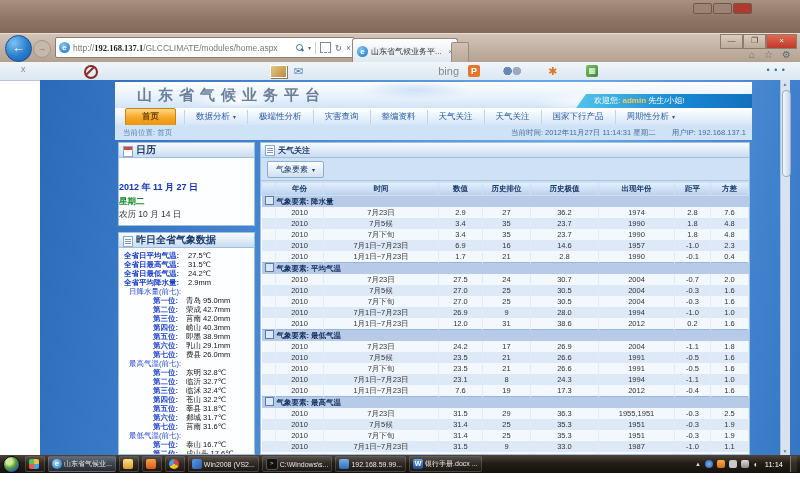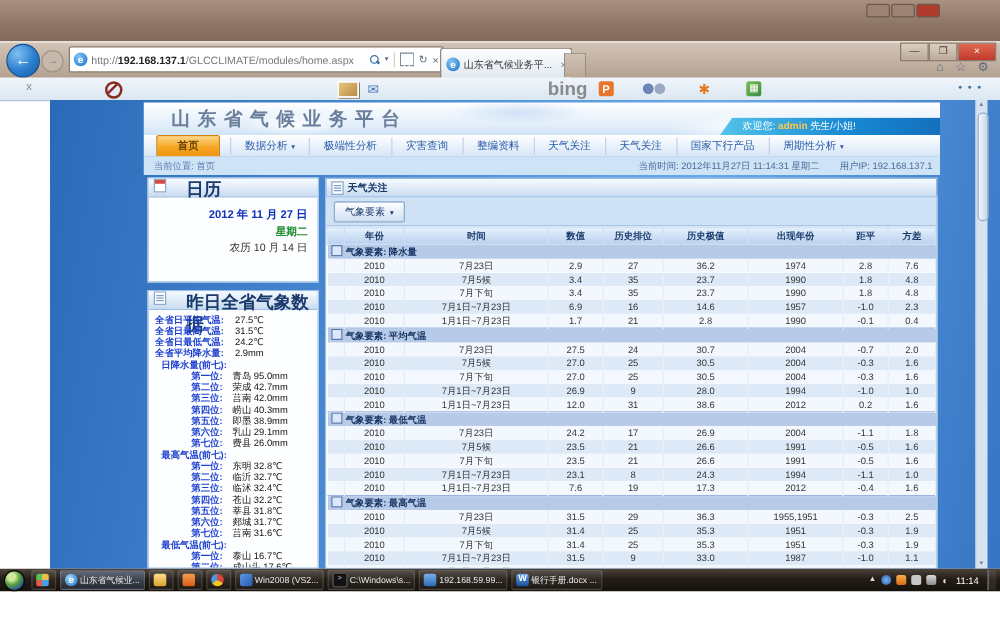--- a/index.html
+++ b/index.html
@@ -18,21 +18,21 @@
     background:linear-gradient(180deg,#d3c4b7,#bcab9b 70%,#b2a08f);border-top:1px solid #e8ddd2;}
   .btn-back{position:absolute;top:35px;left:5px;width:25px;height:25px;border-radius:50%;
     background:radial-gradient(circle at 32% 28%,#7fc0f0,#2a7ecf 55%,#1a5ca8);border:1px solid #14508f;
     color:#fff;font-size:13px;line-height:24px;text-align:center;z-index:5;}
   .btn-fwd{position:absolute;top:40px;left:33px;width:16px;height:16px;border-radius:50%;
     background:#c6b9ac;border:1px solid #a3958a;color:#8c8176;font-size:9px;line-height:15px;text-align:center;}
   .addr{position:absolute;top:37px;left:55px;width:292px;height:19px;background:#fff;
     border:1px solid #8a7d6f;border-radius:2px;display:flex;align-items:center;padding:0 3px;font-size:8.5px;color:#777;}
   .fav-e{width:11px;height:11px;border-radius:50%;background:radial-gradient(circle at 35% 30%,#7fc4f5,#1a74c8);
     color:#fff;font-size:8px;line-height:11px;text-align:center;font-weight:bold;margin-right:3px;flex:none;}
-  .addr .host{color:#222;font-weight:bold;}
+  .addr .host{color:#222;font-weight:bold;font-family:Liberation Serif, serif;}
   .addr .url-text{white-space:nowrap;overflow:hidden;flex:1;}
   .addr-icons{display:flex;align-items:center;gap:4px;margin-left:4px;color:#5a6b7d;flex:none;}
   .mag{position:relative;width:8px;height:8px;}
   .mag::before{content:"";position:absolute;top:0;left:0;width:5px;height:5px;border:1.4px solid #3a6ea5;border-radius:50%;}
   .mag::after{content:"";position:absolute;left:5.5px;top:5.5px;width:3px;height:1.5px;background:#3a6ea5;transform:rotate(45deg);}
   .addr-icons .sep{width:1px;height:12px;background:#d8d0c6;}
   .compat{width:9px;height:9px;border:1px solid #7a8a9a;border-bottom-style:dashed;}
   .tab{position:absolute;top:38px;left:352px;width:96px;height:24px;
     background:linear-gradient(180deg,#fefefe,#dfe8f0);border:1px solid #93867a;border-bottom:none;
     border-radius:3px 3px 0 0;display:flex;align-items:center;padding:0 4px;font-size:8px;color:#333;}
@@ -49,21 +49,21 @@
   
   .chrome2{position:absolute;top:62px;left:0;width:800px;height:18px;
     background:linear-gradient(180deg,#f0f5fa,#dbe7f2);border-bottom:1px solid #b6c5d4;}
   .tclose{position:absolute;left:21px;top:2px;font-size:9px;color:#8a8a8a;}
   .noslash{position:absolute;left:84px;top:3px;width:10px;height:10px;border:2px solid #8a2a22;border-radius:50%;}
   .noslash::after{content:"";position:absolute;left:-1px;top:3px;width:10px;height:2px;background:#8a2a22;transform:rotate(-45deg);}
   .tb-iconrow{position:absolute;left:270px;top:1px;display:flex;align-items:center;gap:7px;height:16px;}
   .tbicon{display:inline-block;}
   .photos-icon{width:15px;height:11px;background:linear-gradient(135deg,#e8c87a,#b88a4a);border:1px solid #fff;box-shadow:1px 1px 0 #8a7a60;}
   .mail-icon{color:#4a7ab5;font-size:11px;}
-  .bing-logo{margin-left:128px;font-size:15px;font-weight:bold;color:#8a8a8a;letter-spacing:0;}
+  .bing-logo{margin-left:128px;font-size:11px;font-weight:normal;color:#8a8a8a;letter-spacing:0;}
   .pdf-icon{width:12px;height:12px;background:#e8762a;color:#fff;font-size:9px;line-height:12px;text-align:center;font-weight:bold;border-radius:2px;margin-left:2px;}
   .camera-icon{width:22px;height:12px;margin-left:14px;background:
     radial-gradient(circle at 30% 50%,#6a87b8 0 4px,transparent 4.5px),
     radial-gradient(circle at 72% 50%,#9aa8c0 0 4px,transparent 4.5px);}
   .paw-icon{margin-left:18px;color:#e07820;font-size:11px;}
   .puzzle-icon{margin-left:22px;width:12px;height:12px;background:linear-gradient(135deg,#7ac05a,#3a8a3a);border-radius:2px;color:#fff;font-size:8px;line-height:12px;text-align:center;}
   .more-icon{position:absolute;right:14px;top:3px;color:#3a6ea5;font-size:9px;letter-spacing:1px;}
 
   
   .viewport{position:absolute;top:80px;left:0;width:800px;height:375px;overflow:hidden;
@@ -93,36 +93,36 @@
 
   .statusrow{position:absolute;top:45px;left:75px;width:637px;height:15px;background:#cfe3f6;
     font-size:7.5px;color:#5a7cb0;line-height:15px;}
   .statusrow .loc{position:absolute;left:8px;}
   .statusrow .right{position:absolute;right:6px;}
   .statusrow .right span{margin-left:14px;color:#4a6a9a;}
 
   
   .sbox{position:absolute;left:78px;width:137px;border:1px solid #9ec0e2;background:#fdfeff;box-sizing:border-box;}
   .sbox-head{height:14px;background:linear-gradient(180deg,#f7fbff,#cadcf0);border-bottom:1px solid #9ec0e2;
-    display:flex;align-items:flex-start;font-size:14px;font-weight:bold;color:#1a3a6b;padding-left:4px;gap:16px;}
+    display:flex;align-items:flex-end;font-size:10px;font-weight:bold;color:#1a3a6b;padding-left:4px;gap:3px;}
   .mini-icon{width:8px;height:9px;background:#fff;border:1px solid #8aa8cc;flex:none;position:relative;}
   .mini-icon.cal::before{content:"";position:absolute;top:0;left:0;right:0;height:3px;background:#d84a3a;}
   .mini-icon.doc::before{content:"";position:absolute;top:2px;left:1px;right:1px;height:1px;background:#7a9cc6;box-shadow:0 2px 0 #7a9cc6,0 4px 0 #7a9cc6;}
   .box-cal{top:62px;height:84px;}
-  .cal-body{padding:7px 8px 0 0;text-align:right;font-size:8.5px;line-height:13.5px;}
+  .cal-body{padding:23px 8px 0 0;text-align:left;font-size:8.5px;line-height:13.5px;}
   .cal-date{color:#1133bb;font-weight:bold;font-size:9px;}
   .cal-week{color:#1a8a2a;font-weight:bold;}
   .cal-lunar{color:#333;}
   .cal-ganzhi{color:#1133bb;}
   .cal-ganzhi .red{color:#c04a1a;}
   .box-weather{top:152px;height:223px;overflow:hidden;}
   .wx-body{padding:3px 2px 0 5px;font-size:7.5px;line-height:9px;color:#111;}
   .stat-line{display:flex;}
   .stat-line .lbl{color:#1c3fd0;font-weight:bold;width:64px;flex:none;}
-  .sec-title{color:#1c3fd0;font-weight:bold;margin-left:5px;}
+  .sec-title{color:#1c3fd0;font-weight:normal;margin-left:5px;}
   .rank-line{display:flex;padding-left:29px;}
   .rank-line .lbl{color:#1c3fd0;font-weight:bold;width:33px;flex:none;}
 
   
   .main{position:absolute;left:220px;top:62px;width:490px;height:313px;}
   .main-head{height:14px;background:linear-gradient(180deg,#f7fbff,#cadcf0);border:1px solid #9ec0e2;border-bottom:none;
     display:flex;align-items:center;font-size:8px;font-weight:bold;color:#1a3a6b;padding-left:4px;gap:3px;}
   .main-body{position:absolute;top:15px;left:0;right:0;bottom:0;background:#eaf2fb;border:1px solid #9ec0e2;overflow:hidden;}
   .panel-toolbar{height:22px;background:linear-gradient(180deg,#dcea f8,#cfe2f5);background:#cfe2f5;
     border-bottom:1px solid #aac6e2;display:flex;align-items:center;padding-left:6px;}

